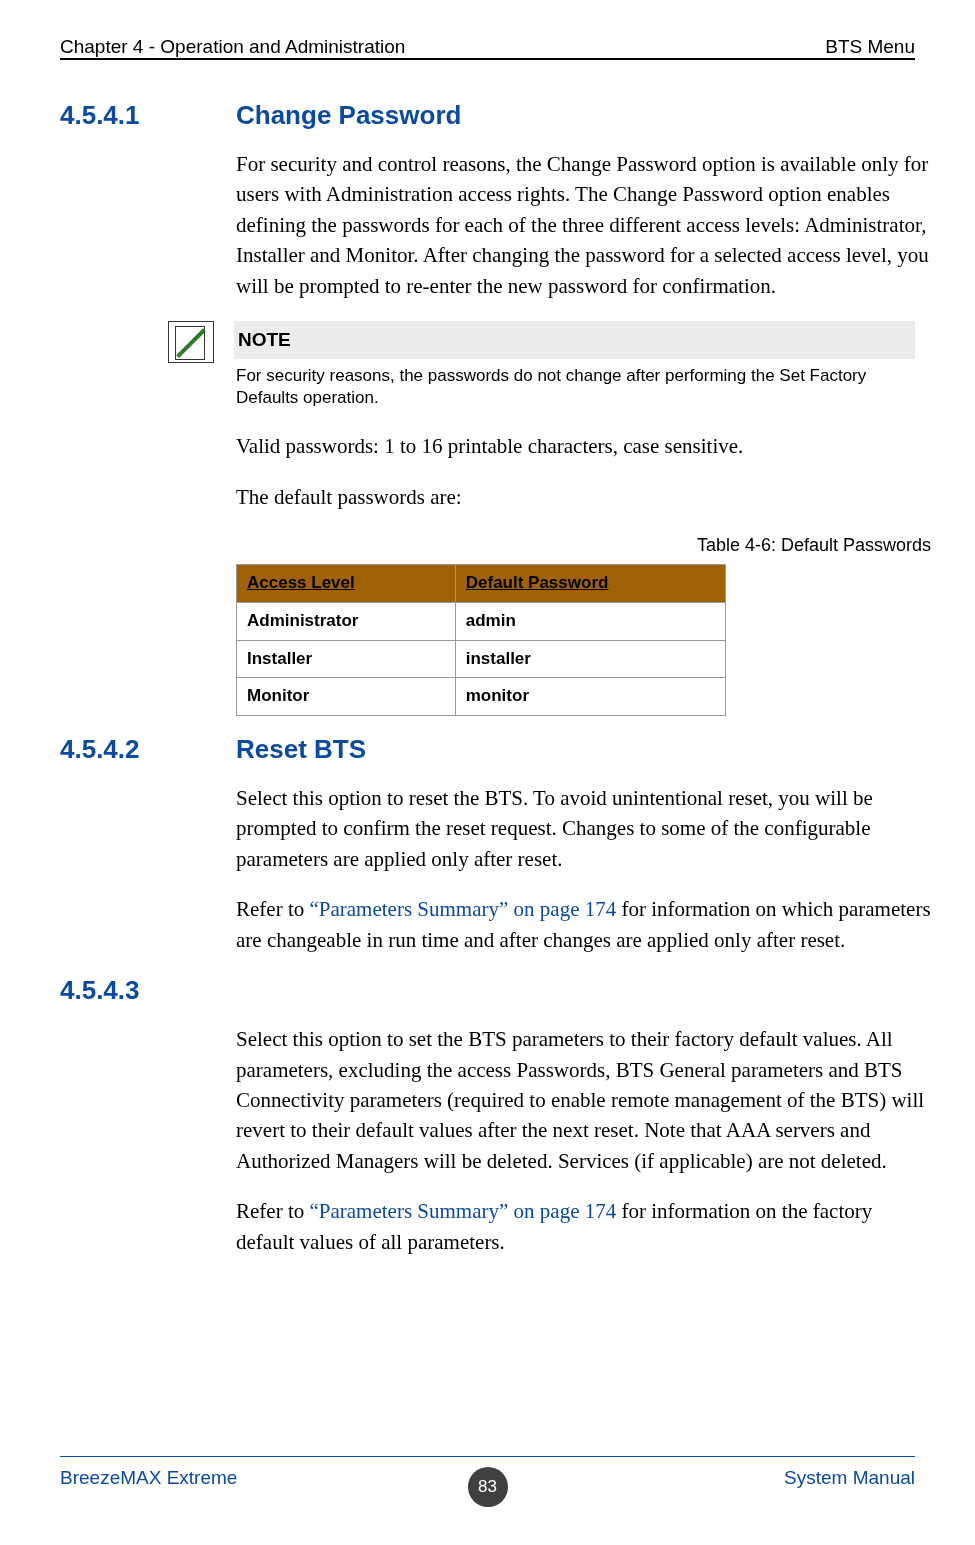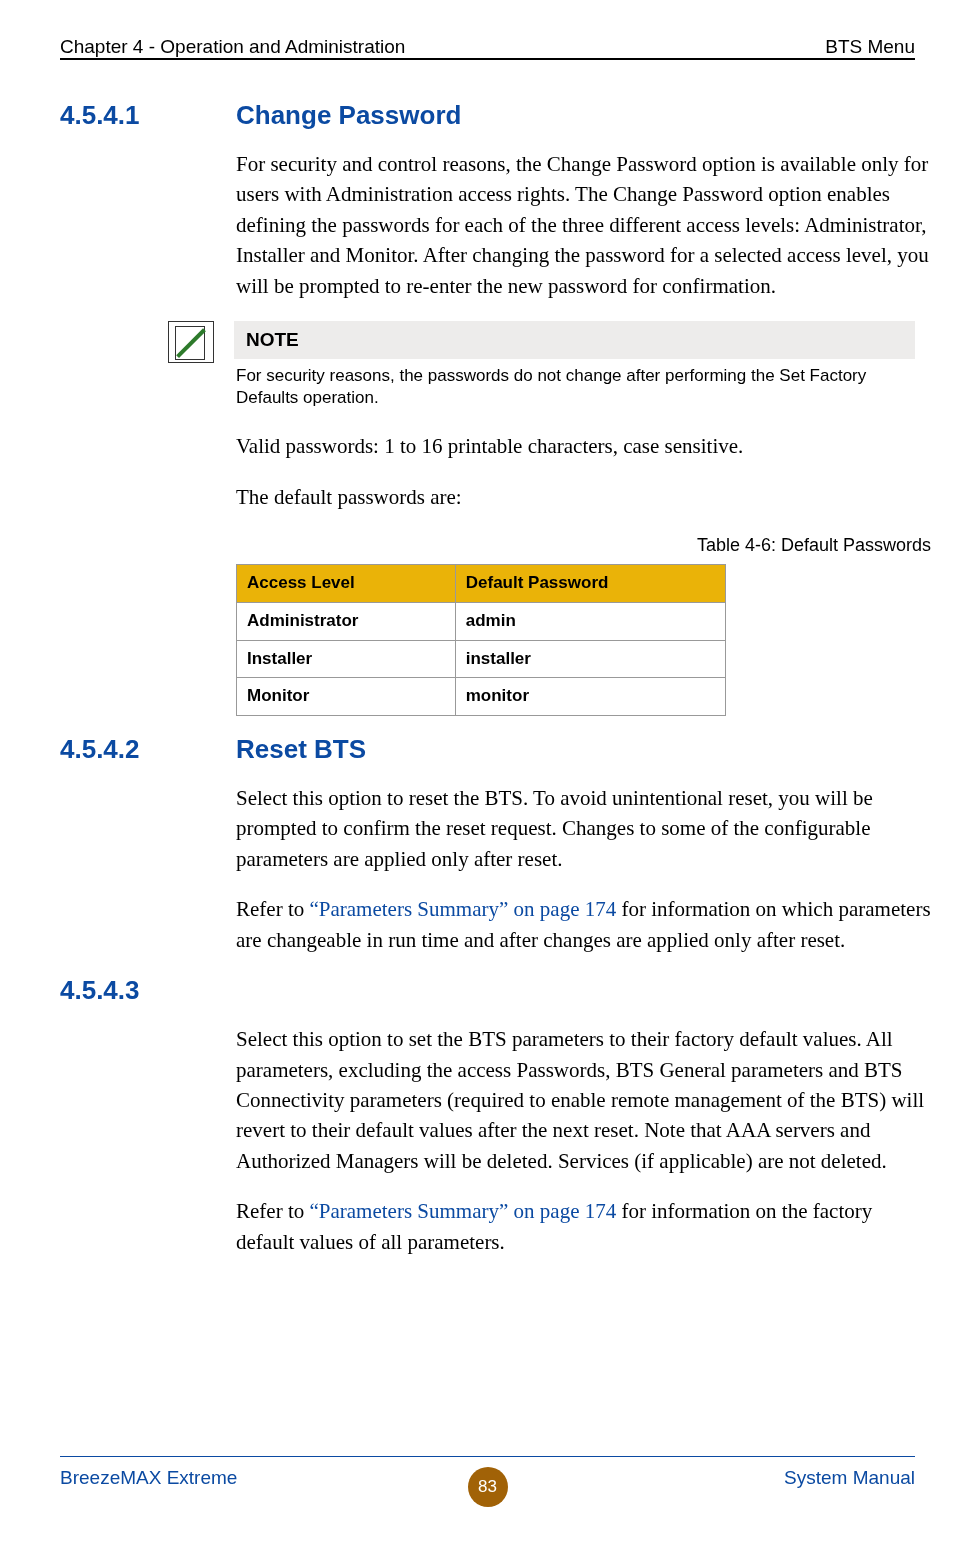--- a/index.html
+++ b/index.html
@@ -11,31 +11,31 @@
   .heading { color:#0b4aa2; font-weight:bold; display:flex; gap:56px; margin-bottom:18px; }
   .h-num  { width:120px; font-size:26px; }
   .h-txt  { font-size:26px; }
   .body-col { margin-left:176px; width:695px; font-size:21px; line-height:1.45; }
   .para { margin-bottom:20px; }
   .note { display:flex; align-items:flex-start; margin:8px 0 22px 0; }
   .note-icon { width:46px; height:42px; border:1px solid #333; position:relative; margin-right:20px; margin-left:108px; flex:0 0 auto; background:#fff; }
   .note-icon:before { content:""; position:absolute; left:6px; top:4px; width:28px; height:32px; border:1px solid #333; background:#fff; }
   .note-icon:after { content:""; position:absolute; left:10px; top:32px; width:38px; height:4px; background:#2d7a2b; transform:rotate(-45deg); transform-origin:left bottom; }
   .note-right { flex:1 1 auto; }
-  .note-head { background:#edeceb; font-weight:bold; padding:8px 12px; font-size:19px; margin-bottom:6px; }
+  .note-head { background:#edeceb; font-weight:bold; padding:8px 4px; font-size:19px; margin-bottom:6px; }
   .note-body { font-size:17px; line-height:1.3; padding:0 2px; }
   .tbl-caption { text-align:right; font-weight:normal; font-size:18px; margin:18px 0 6px 0; }
   table.pw { border-collapse:collapse; width:490px; }
   table.pw th, table.pw td { border:1px solid #999; padding:6px 10px; font-size:17px; text-align:left;font-weight:bold; }
-  table.pw th { background:#eab308; font-weight:bold; }
+  table.pw th { background:#a16207; font-weight:bold;text-decoration:underline; }
   .link { color:#0b4aa2; }
   .footer { position:absolute; left:60px; right:60px; bottom:38px; }
   .foot-rule { border-top:1px solid #0b4aa2; margin-bottom:10px; }
   .foot-row { display:flex; justify-content:space-between; align-items:flex-start; color:#0b4aa2; font-size:19px; }
-  .page-badge { width:40px; height:40px; border-radius:50%; background:#a16207; color:#fff; display:flex; align-items:center; justify-content:center; font-size:17px; font-family:Arial,Helvetica,sans-serif; }
+  .page-badge { width:40px; height:40px; border-radius:50%; background:#404040; color:#fff; display:flex; align-items:center; justify-content:center; font-size:17px; font-family:Arial,Helvetica,sans-serif; }
   .page-badge-wrap { flex:1; display:flex; justify-content:center; }
   .foot-left, .foot-right { width:260px; }
   .foot-right { text-align:right; }
   .gap-sm { margin-top:6px; }
 </style>
 </head>
 <body>
 
 <div class="runhead sans">
   <span>Chapter 4 - Operation and Administration</span>

